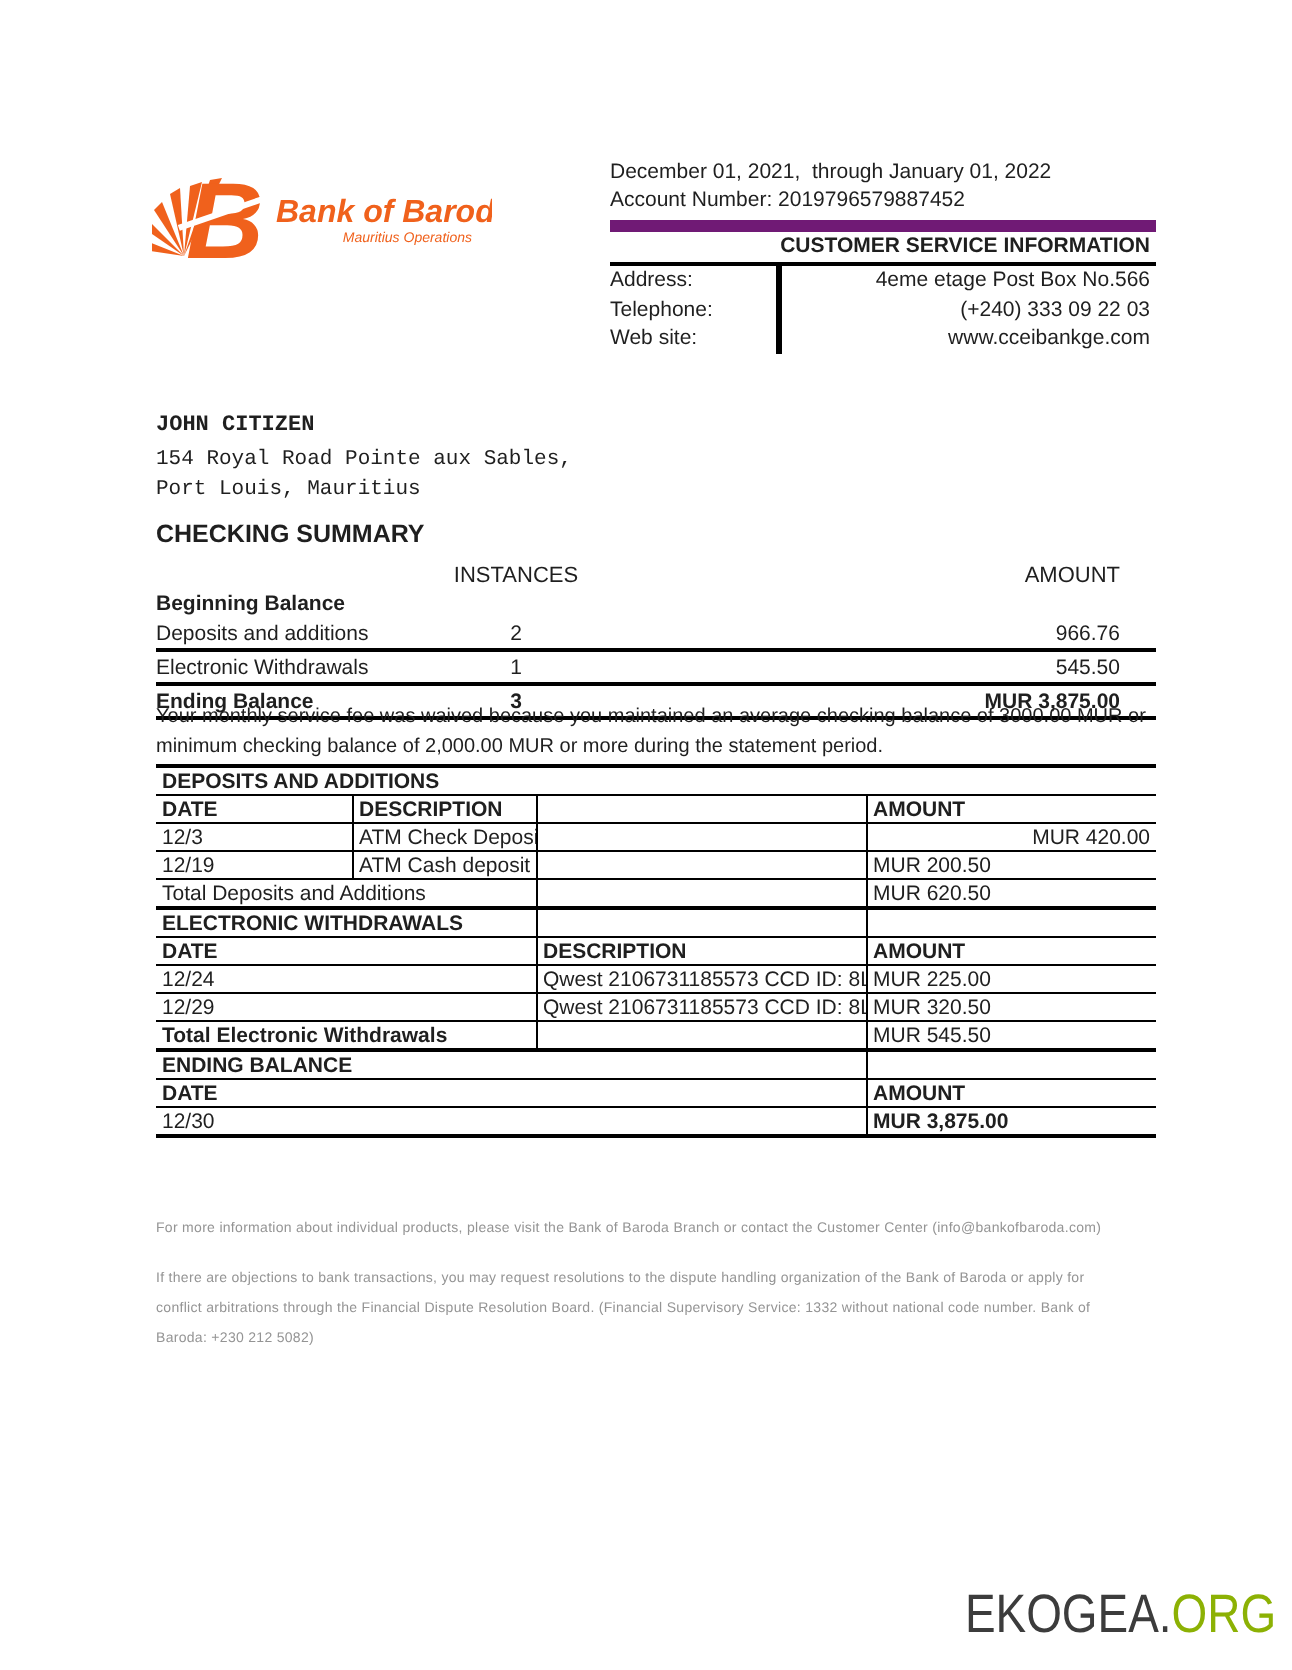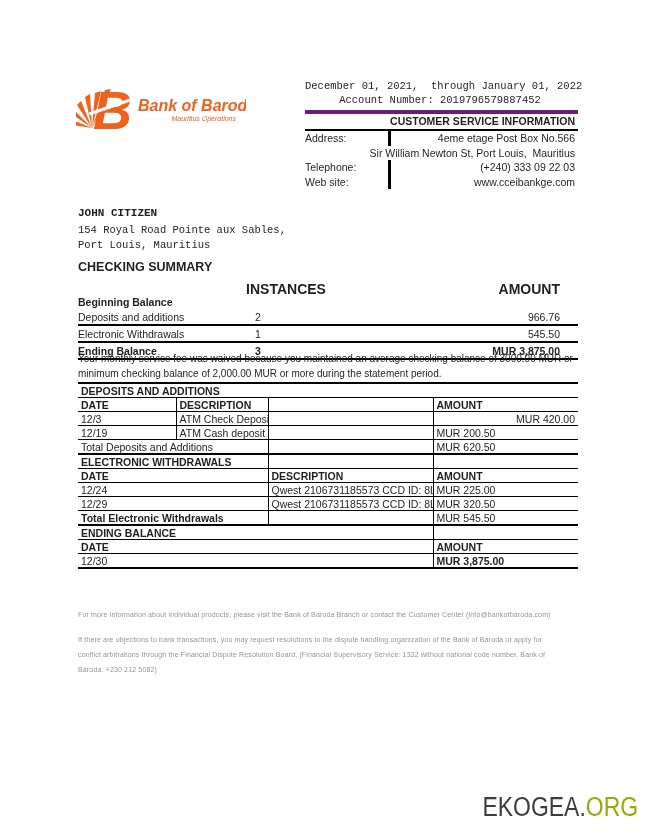--- a/index.html
+++ b/index.html
@@ -6,36 +6,36 @@
   .page{
     position:relative;width:646px;height:835px;background:#ffffff;
     font-family:"Liberation Sans",sans-serif;color:#1f1f1f;overflow:hidden;
     margin:0 auto;
   }
   .pre{white-space:pre;}
   
   .logo{position:absolute;left:76px;top:74px;width:170px;height:62px;}
   
   .hdr{position:absolute;left:305px;top:80px;width:273px;font-size:10.5px;}
-  .hdr-date,.hdr-acct{text-align:center;padding-right:3px;line-height:13px;font-family:Liberation Mono, monospace;}
+  .hdr-date,.hdr-acct{text-align:left;padding-right:3px;line-height:13px;}
   .hdr-acct{margin-top:1px;}
-  .csi-title{margin-top:3px;border-top:4px solid #701a75;border-bottom:2px solid #000;
+  .csi-title{margin-top:3px;border-top:6px solid #701a75;border-bottom:2px solid #000;
     text-align:right;font-weight:bold;padding:1px 3px 2px 0;line-height:12px;}
   .csi-row{display:flex;align-items:stretch;min-height:14.5px;line-height:14.5px;}
   .csi-label{width:55px;flex:0 0 55px;}
   .csi-value{flex:1;text-align:right;padding-right:3px;margin-left:28px;}
   .csi-row.bar .csi-value{border-left:3px solid #000;}
   
   .cust{position:absolute;left:78px;top:206px;font-size:10.5px;line-height:15px;font-family:Liberation Mono, monospace;}
   .cust-name{font-weight:bold;font-size:11px;margin-bottom:2px;}
   
   .summary{position:absolute;left:78px;top:260px;width:500px;}
   .summary-title{font-weight:bold;font-size:12.5px;margin-bottom:7px;}
   .srow{display:grid;grid-template-columns:120px 120px 1fr;align-items:center;height:15px;font-size:10.5px;}
-  .srow.hdr-row{height:13px;font-size:14px;font-weight:bold;gap:28px;}
+  .srow.hdr-row{height:13px;font-size:11px;font-weight:normal;}
   .s-inst{text-align:center;}
   .s-amt{text-align:right;padding-right:18px;}
   .srow.sep{border-bottom:2px solid #000;}
   .b{font-weight:bold;}
   .fee{position:absolute;left:78px;top:352px;width:520px;font-size:10px;line-height:14.5px;}
   
   .txn{position:absolute;left:78px;top:382px;}
   table.txn-table{border-collapse:collapse;table-layout:fixed;width:500px;}
   table.txn-table td{padding:0 3px;vertical-align:middle;white-space:nowrap;overflow:hidden;
     font-size:10.5px;height:13px;line-height:12px;}
@@ -79,23 +79,20 @@
   </div>
 
   <div class="hdr">
     <div class="hdr-date pre">December 01, 2021,  through January 01, 2022</div>
     <div class="hdr-acct">Account Number: 2019796579887452</div>
     <div class="csi-title">CUSTOMER SERVICE INFORMATION</div>
     <div class="csi-row bar">
       <div class="csi-label">Address:</div>
       <div class="csi-value">4eme etage Post Box No.566</div>
     </div>
-    <div class="csi-row">
-      <div class="csi-value pre" style="padding-left:0;">Sir William Newton St, Port Louis,  Mauritius</div>
-    </div>
     <div class="csi-row bar">
       <div class="csi-label">Telephone:</div>
       <div class="csi-value">(+240) 333 09 22 03</div>
     </div>
     <div class="csi-row bar">
       <div class="csi-label">Web site:</div>
       <div class="csi-value">www.cceibankge.com</div>
     </div>
   </div>
 

